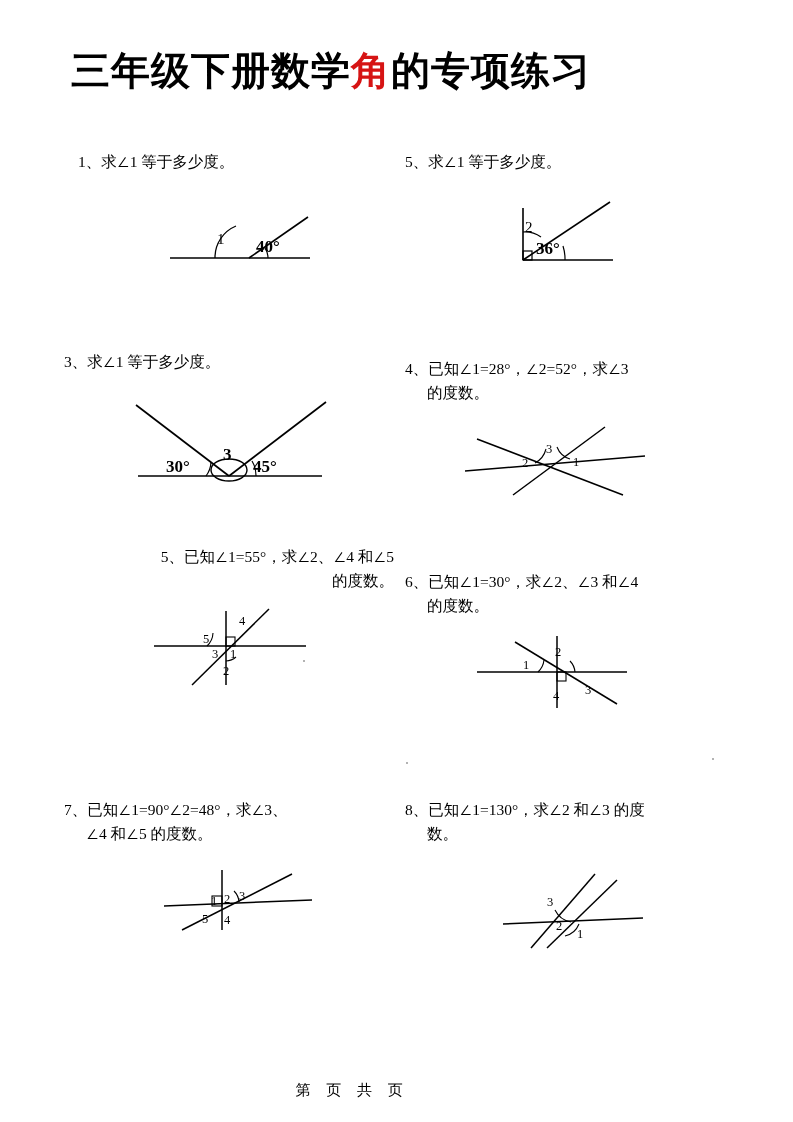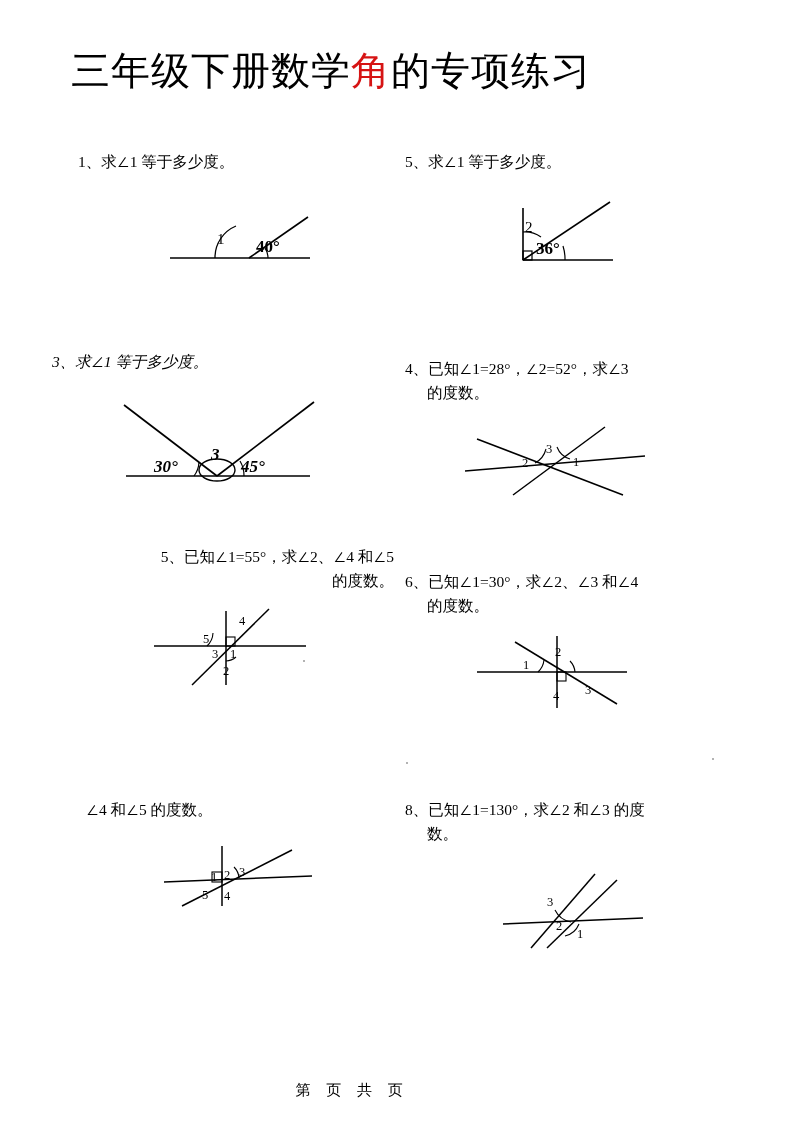--- a/index.html
+++ b/index.html
@@ -25,21 +25,21 @@
   }
 
   
   .title {
     position: absolute;
     top: 44px;
     left: 0;
     width: 662px;
     text-align: center;
     font-family: "DejaVu Sans", sans-serif;
-    font-weight: normal;
+    font-weight: bold;
     font-size: 39px;
     letter-spacing: 1px;
     white-space: nowrap;
   }
   .title .hl {
     color: #d61414;
   }
 
   
   .problem {
@@ -119,21 +119,21 @@
         <line x1="118" y1="80" x2="205" y2="22" stroke="#000" stroke-width="1.6"></line>
         <rect x="118" y="71" width="9" height="9" fill="none" stroke="#000" stroke-width="1.2"></rect>
         <path d="M 118 52 A 28 28 0 0 1 136 57" fill="none" stroke="#000" stroke-width="1.2"></path>
         <path d="M 160 80 A 42 42 0 0 0 158 66" fill="none" stroke="#000" stroke-width="1.2"></path>
         <text class="lbl" x="120" y="52">2</text>
         <text class="lbl-deg" x="131" y="74">36°</text>
       </svg>
     </div>
   </div>
 
-  <div class="problem" style="left:52px; top:350px;font-style:italic;">
+  <div class="problem" style="left:64px; top:350px;">
     <div class="ptext">3、求∠1 等于多少度。</div>
     <div class="fig">
       <svg width="290" height="110" viewBox="0 0 290 110">
         <line x1="74" y1="96" x2="258" y2="96" stroke="#000" stroke-width="1.7"></line>
         <line x1="165" y1="96" x2="72" y2="25" stroke="#000" stroke-width="1.7"></line>
         <line x1="165" y1="96" x2="262" y2="22" stroke="#000" stroke-width="1.7"></line>
         <ellipse cx="165" cy="90" rx="18" ry="11" fill="none" stroke="#000" stroke-width="1.4"></ellipse>
         <path d="M 142 96 A 25 25 0 0 0 147 82" fill="none" stroke="#000" stroke-width="1.2"></path>
         <path d="M 192 96 A 28 28 0 0 0 188 81" fill="none" stroke="#000" stroke-width="1.2"></path>
         <text class="lbl-deg" x="102" y="92">30°</text>
@@ -194,21 +194,21 @@
         <text class="lbl-sm" x="180" y="70">3</text>
       </svg>
     </div>
   </div>
 
   <div class="speck" style="left:406px; top:762px;"></div>
   <div class="speck" style="left:712px; top:758px;"></div>
   <div class="speck" style="left:303px; top:660px;"></div>
 
   <div class="problem" style="left:64px; top:798px;">
-    <div class="ptext"><span class="indent">∠4 和∠5 的度数。</span></div>
+    <div class="ptext"><span>7、已知∠1=90°∠2=48°，求∠3、</span><span class="indent">∠4 和∠5 的度数。</span></div>
     <div class="fig">
       <svg width="290" height="100" viewBox="0 0 290 100">
         <line x1="100" y1="54" x2="248" y2="48" stroke="#000" stroke-width="1.5"></line>
         <line x1="158" y1="18" x2="158" y2="78" stroke="#000" stroke-width="1.5"></line>
         <line x1="118" y1="78" x2="228" y2="22" stroke="#000" stroke-width="1.5"></line>
         <rect x="148" y="44" width="10" height="10" fill="none" stroke="#000" stroke-width="1.1"></rect>
         <path d="M 175 50 A 17 17 0 0 0 170 39" fill="none" stroke="#000" stroke-width="1.1"></path>
         <text class="lbl-sm" x="147" y="53">1</text>
         <text class="lbl-sm" x="160" y="51">2</text>
         <text class="lbl-sm" x="175" y="48">3</text>

